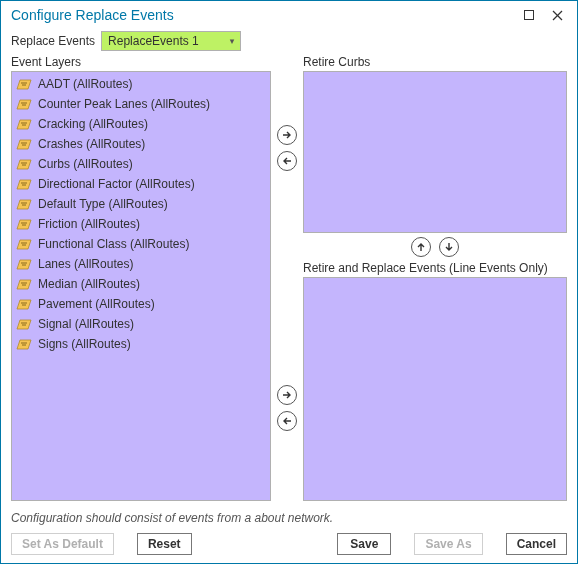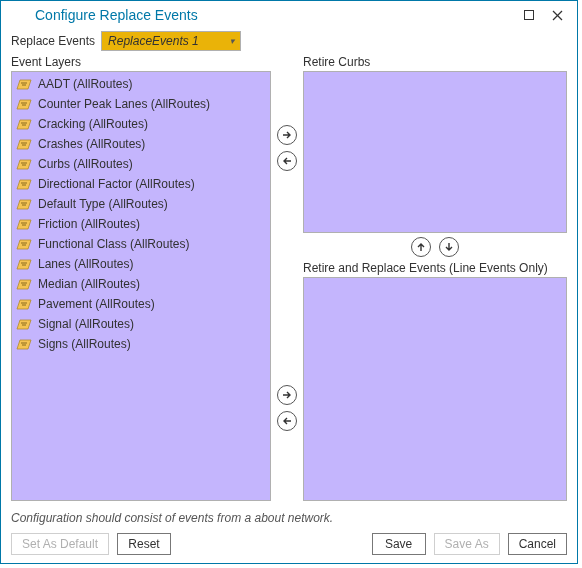--- a/index.html
+++ b/index.html
@@ -22,21 +22,20 @@
   .titlebar {
     height: 28px;
     display: flex;
     align-items: center;
     padding: 0 6px 0 10px;
   }
   .titlebar .title {
     flex: 1;
     color: #0078a8;
     font-size: 14px;
-    margin-left: 24px;
   }
   .titlebar .win-btn {
     width: 28px;
     height: 22px;
     display: flex;
     align-items: center;
     justify-content: center;
     color: #333;
   }
   .titlebar .win-btn svg { stroke: #333; }
@@ -48,23 +47,22 @@
     gap: 6px;
   }
   .toprow .lbl { color: #323232; }
   .combo {
     position: relative;
     display: inline-flex;
     align-items: center;
     border: 1px solid #b0b0b0;
     height: 20px;
     width: 140px;
-    background: #eab308;
+    background: #bef264;
     box-sizing: border-box;
-    font-style: italic;
   }
   .combo .val {
     flex: 1;
     padding: 0 6px;
     font-size: 12px;
     white-space: nowrap;
     overflow: hidden;
   }
   .combo .caret {
     width: 16px;
@@ -135,21 +133,22 @@
   .note {
     font-style: italic;
     color: #555;
     padding: 10px 10px 4px 10px;
   }
 
   .button-row {
     display:flex;
     align-items:center;
     padding: 4px 10px 8px 10px;
-    gap:8px;
+    gap:23px;
+    font-weight:bold;
   }
   .button-row .spacer { flex:1; }
   .btn {
     height: 22px;
     min-width: 54px;
     padding: 0 10px;
     border: 1px solid #777;
     background: #fff;
     font-size: 12px;
     display:inline-flex;

